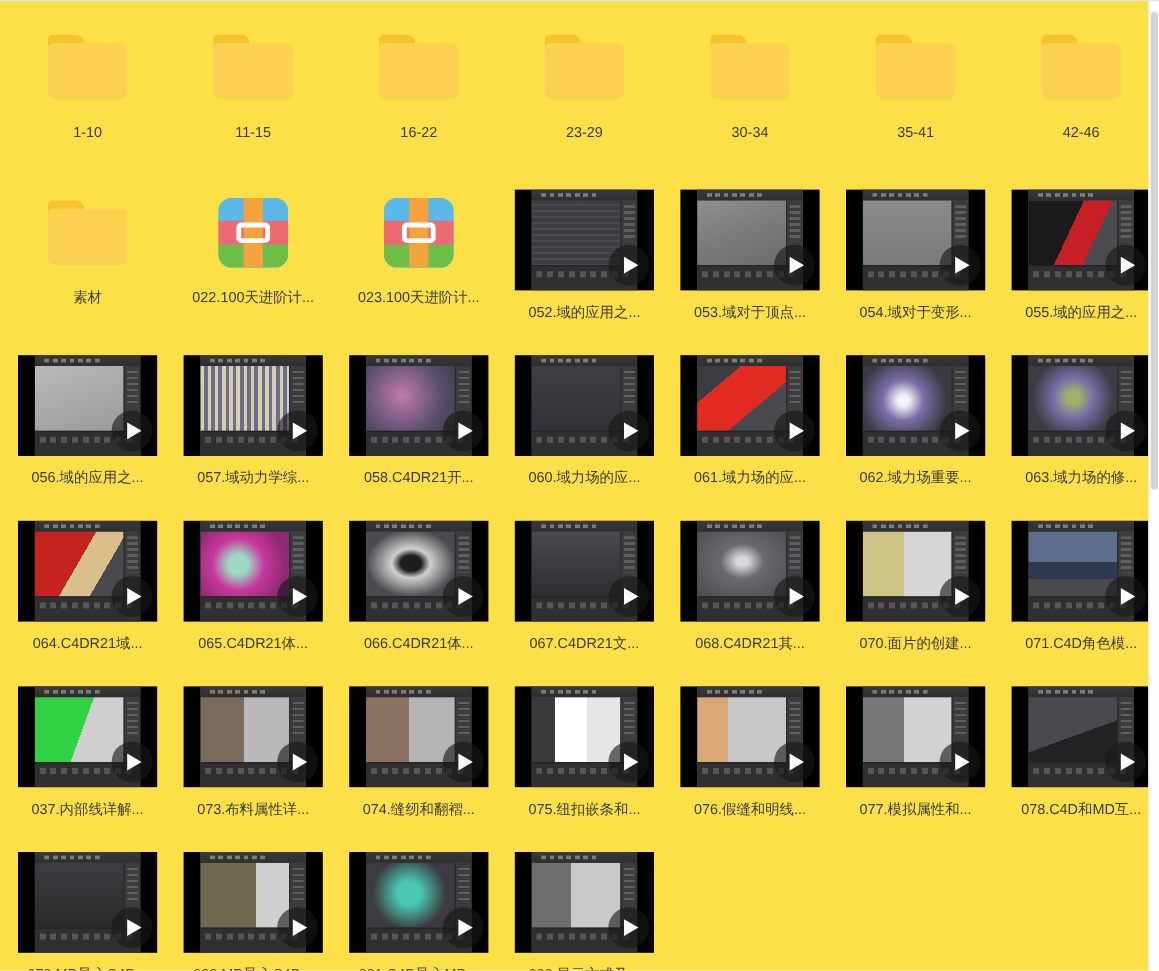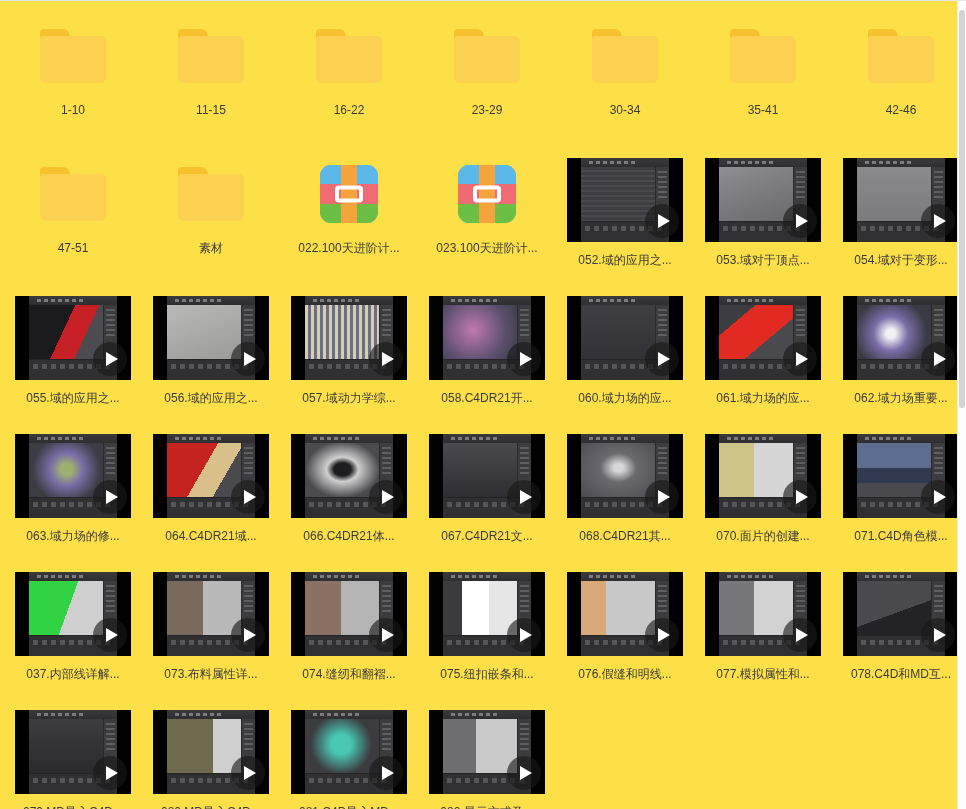--- a/index.html
+++ b/index.html
@@ -264,29 +264,20 @@
           </div>
           <div class="item-label" title="42-46">42-46</div>
         </div>
         <div class="item-cell">
           <div class="icon-box">
             <div class="folder-icon">
               <span class="tab"></span>
               <span class="body"></span>
             </div>
           </div>
-          <div class="item-label" title="47-51">47-51</div>
-        </div>
-        <div class="item-cell">
-          <div class="icon-box">
-            <div class="folder-icon">
-              <span class="tab"></span>
-              <span class="body"></span>
-            </div>
-          </div>
           <div class="item-label" title="素材">素材</div>
         </div>
         <div class="item-cell">
           <div class="icon-box">
             <div class="rar-icon">
               <div class="g">
                 <i style="background: rgb(91, 184, 232);"></i>
                 <i style="background: rgb(91, 184, 232);"></i>
                 <i style="background: rgb(91, 184, 232);"></i>
                 <i style="background: rgb(239, 107, 115);"></i>
@@ -511,20 +502,36 @@
                 <span class="tri"></span>
               </div>
             </div>
           </div>
           <div class="item-label" title="064.C4DR21域...">064.C4DR21域...</div>
         </div>
         <div class="item-cell">
           <div class="icon-box thumb">
             <div class="video-thumb">
               <div class="frame">
+                <div class="stage" style="background: radial-gradient(circle at 42% 50%, rgb(159, 216, 194) 0px, rgb(159, 216, 194) 16%, rgb(199, 56, 156) 42%, rgb(140, 42, 114) 78%);"></div>
+                <div class="ui-top"></div>
+                <div class="ui-right"></div>
+                <div class="ui-bottom"></div>
+              </div>
+              <div class="play-badge" style="background: rgba(25, 25, 25, 0.62);">
+                <span class="tri"></span>
+              </div>
+            </div>
+          </div>
+          <div class="item-label" title="065.C4DR21体...">065.C4DR21体...</div>
+        </div>
+        <div class="item-cell">
+          <div class="icon-box thumb">
+            <div class="video-thumb">
+              <div class="frame">
                 <div class="stage" style="background: radial-gradient(at 50% 48%, rgb(29, 29, 31) 0px, rgb(29, 29, 31) 16%, rgb(207, 207, 207) 30%, rgb(75, 75, 79) 70%);"></div>
                 <div class="ui-top"></div>
                 <div class="ui-right"></div>
                 <div class="ui-bottom"></div>
               </div>
               <div class="play-badge" style="background: rgba(25, 25, 25, 0.62);">
                 <span class="tri"></span>
               </div>
             </div>
           </div>

